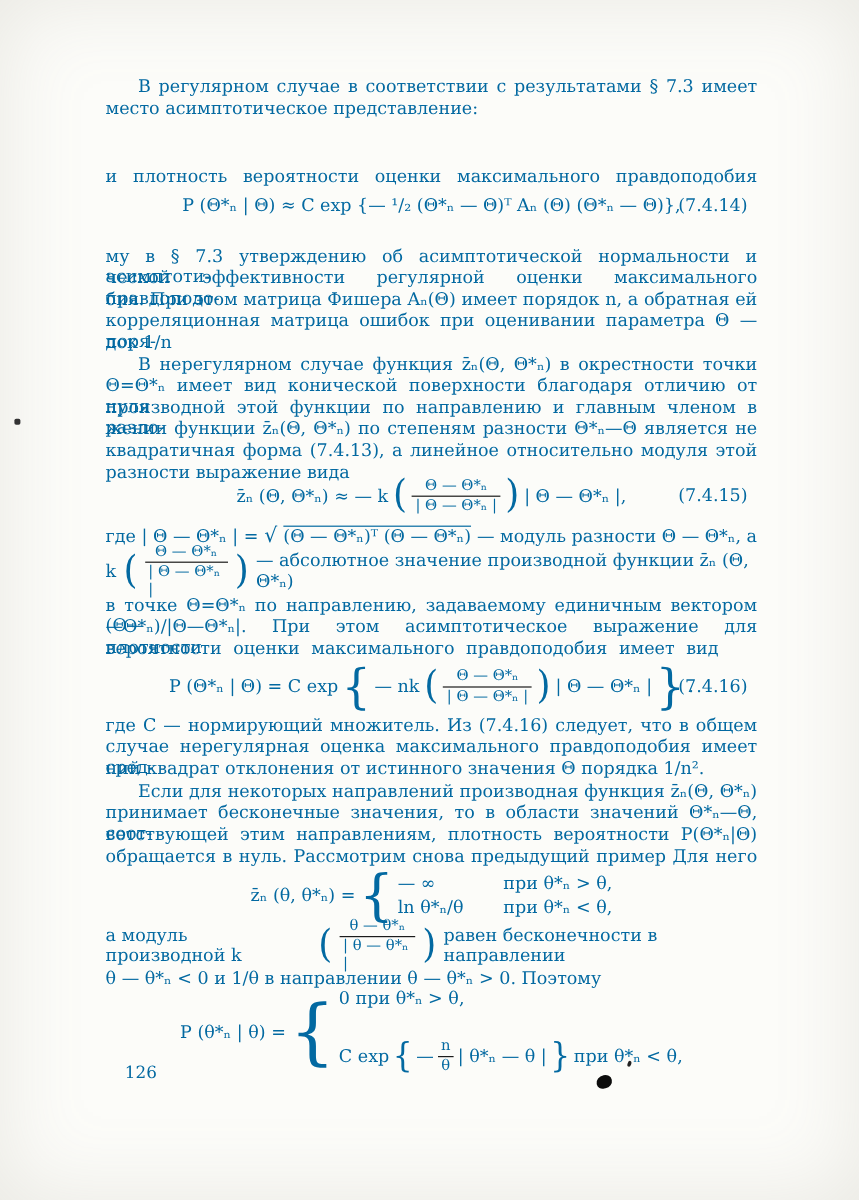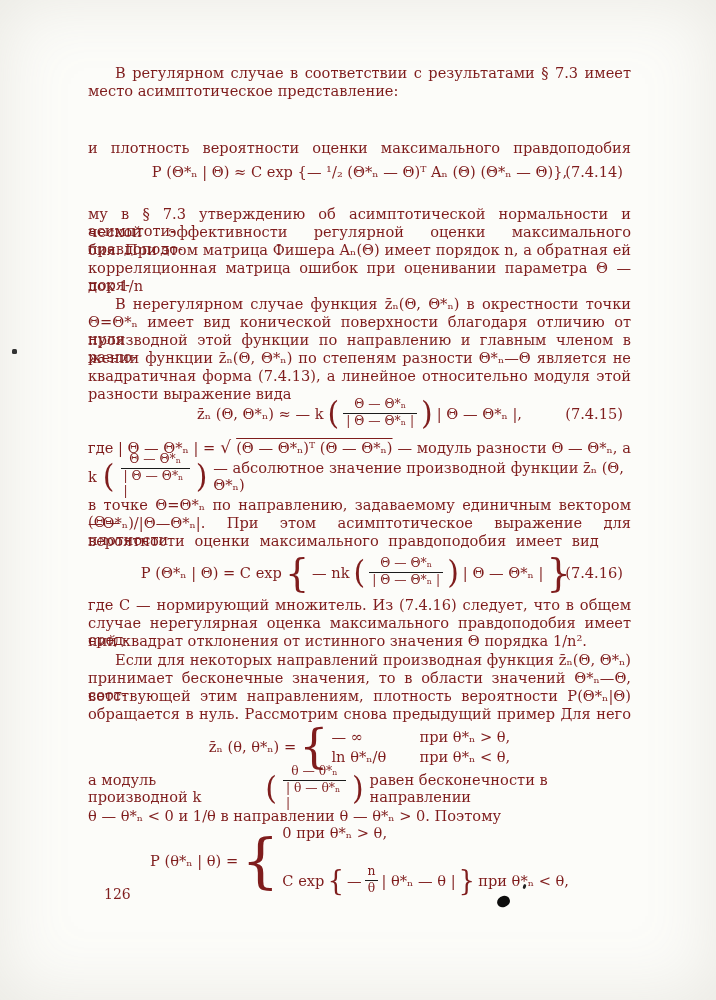--- a/index.html
+++ b/index.html
@@ -1,17 +1,17 @@
 <!DOCTYPE html>
 <html><head>
 <meta charset="utf-8">
 <style>
   html,body{margin:0;padding:0;background:#fbfbf8;}
   .page{position:relative;width:716px;height:1000px;background:#fcfcf9;overflow:hidden;
-        font-family:"DejaVu Serif","Liberation Serif",serif;color:#7f1d1d;
+        font-family:"DejaVu Serif","Liberation Serif",serif;color:#0369a1;
         box-shadow:inset 0 0 70px rgba(150,145,130,.18);}
   .l{position:absolute;left:88px;width:543px;font-size:14.6px;line-height:17px;white-space:normal;}
   .jl{text-align:justify;text-align-last:justify;}
   .ll{text-align:left;}
   .ind{text-indent:27px;}
   .formula{position:absolute;left:88px;width:543px;display:flex;align-items:center;
            justify-content:center;font-size:14.6px;}
   .fx{display:flex;align-items:center;gap:3px;}
   .eqnum{position:absolute;right:8px;top:50%;transform:translateY(-50%);font-size:14.6px;}
   .frac{display:inline-flex;flex-direction:column;align-items:center;font-size:12.3px;line-height:1.25;}

